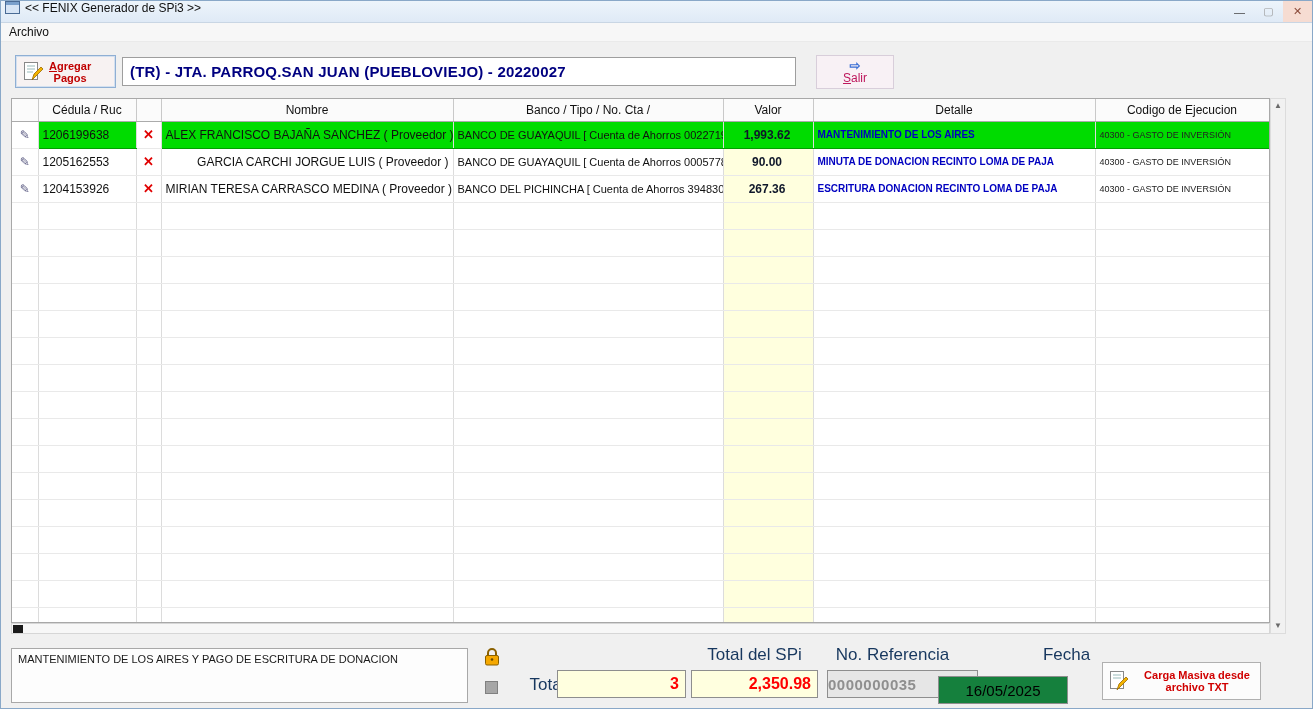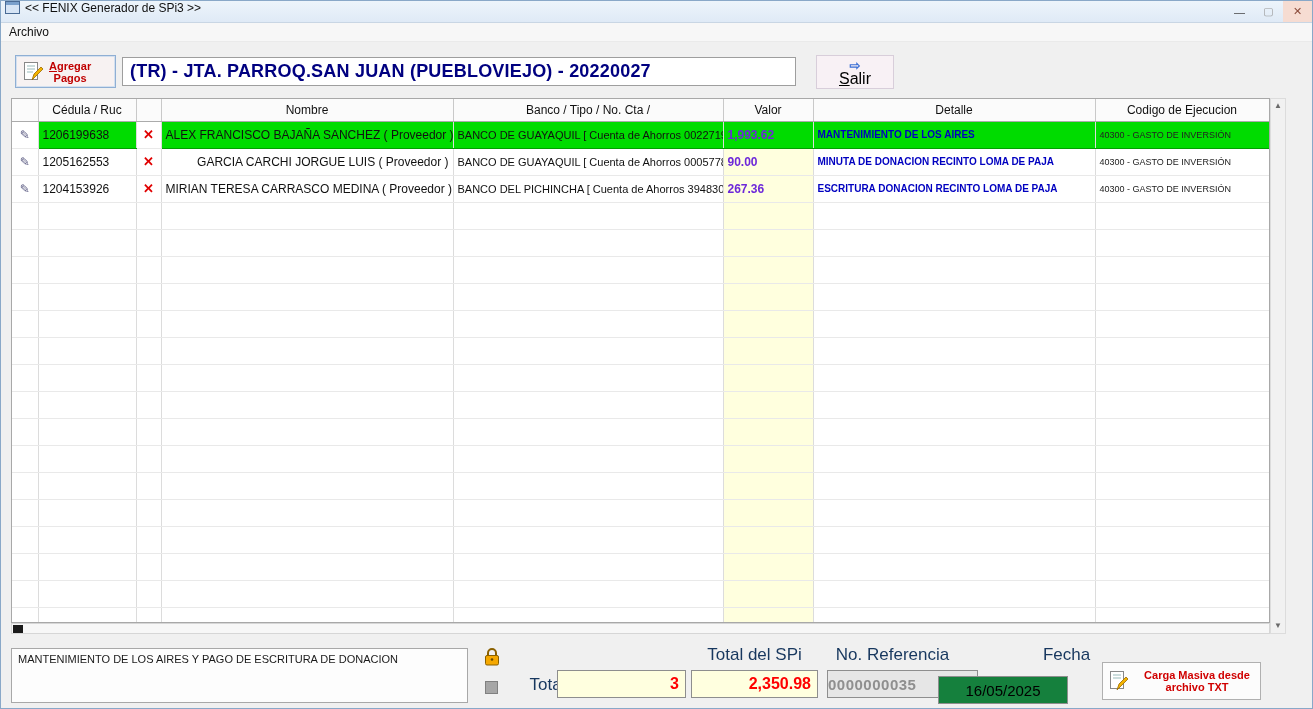--- a/index.html
+++ b/index.html
@@ -29,45 +29,45 @@
   .btn-agregar { position:absolute; left:14px; top:54px; width:101px; height:33px;
     background:#F7F2F2; border:1px solid #8FAFD4; box-shadow: inset 0 0 0 1px #D3E0EF;
     display:flex; align-items:center; gap:5px; padding-left:6px; cursor:default; }
   .btn-agregar .lbl { font-size:11px; font-weight:bold; color:#C00000; line-height:12px; text-align:center; }
   .agregar-l1 { display:block; }
   .agregar-l1::first-letter { text-decoration:underline; }
   .agregar-l2 { display:block; }
 
   .batch-field { position:absolute; left:121px; top:56px; width:674px; height:29px;
     background:#FFFFFF; border:1px solid #9E9E9E; display:flex; align-items:center; padding-left:7px; }
-  .batch-field span { font-size:18px; font-weight:bold; color:#000080; letter-spacing:.2px;text-align:right; }
+  .batch-field span { font-size:15px; font-weight:bold; color:#000080; letter-spacing:.2px;text-align:right; }
 
   .btn-salir { position:absolute; left:815px; top:54px; width:78px; height:34px;
     background:#F8F1F5; border:1px solid #D8CEDA; display:flex; flex-direction:column;
     align-items:center; justify-content:center; }
   .salir-arrow { color:#3B6FD4; font-size:13px; line-height:12px; font-weight:bold; }
-  .salir-text { display:block; font-size:16px; color:#000000; line-height:13px; }
+  .salir-text { display:block; font-size:12px; color:#be185d; line-height:13px; }
   .salir-text::first-letter { text-decoration:underline; }
 
   
   .grid-wrap { position:absolute; left:10px; top:97px; width:1259px; height:525px;
     background:#FFFFFF; border:1px solid #A8A8A8; overflow:hidden; }
   table { border-collapse:collapse; table-layout:fixed; width:1257px; }
   th { height:22px; font-weight:normal; font-size:12px; color:#111; background:#FBFBFB;
     border-right:1px solid #C9C9C9; border-bottom:1px solid #ABABAB; text-align:center;
     overflow:hidden; white-space:nowrap; }
   td { height:27px; border-right:1px solid #DCDCDC; border-bottom:1px solid #E9E9E9;
     padding:0 4px; overflow:hidden; white-space:nowrap; font-size:12px; color:#111;
     background:#FFFFFF; }
   td.c-sel { text-align:center; padding:0; }
   td.c-ced { font-size:12px; }
   td.c-del { text-align:center; padding:0; }
   td.c-nom { font-size:12px;text-align:right; }
   td.c-ban { font-size:11px; }
-  td.c-val { background:#FFFFDE; text-align:left; font-weight:bold; color:#6d28d9; padding-right:6px; }
+  td.c-val { background:#FFFFDE; text-align:center; font-weight:bold; color:#0f172a; padding-right:6px; }
   td.c-det { font-size:10px; font-weight:bold; color:#0000C0; }
   td.c-cod { font-size:9px; color:#222; }
   tr.selected td { background:#00DC00; border-bottom:1px solid #00A000; border-top:1px solid #00A000; }
   tr.selected td.c-sel, tr.selected td.c-del { background:#FFFFFF; border-top:1px solid #E9E9E9; border-bottom:1px solid #E9E9E9; }
   .rowglyph { font-size:12px; color:#55557E; }
   .delx { font-size:13px; font-weight:bold; color:#E00000; }
 
   
   .vscroll { position:absolute; left:1269px; top:97px; width:16px; height:536px;
     background:#F1F1F1; border:1px solid #DCDCDC; display:flex; flex-direction:column;

